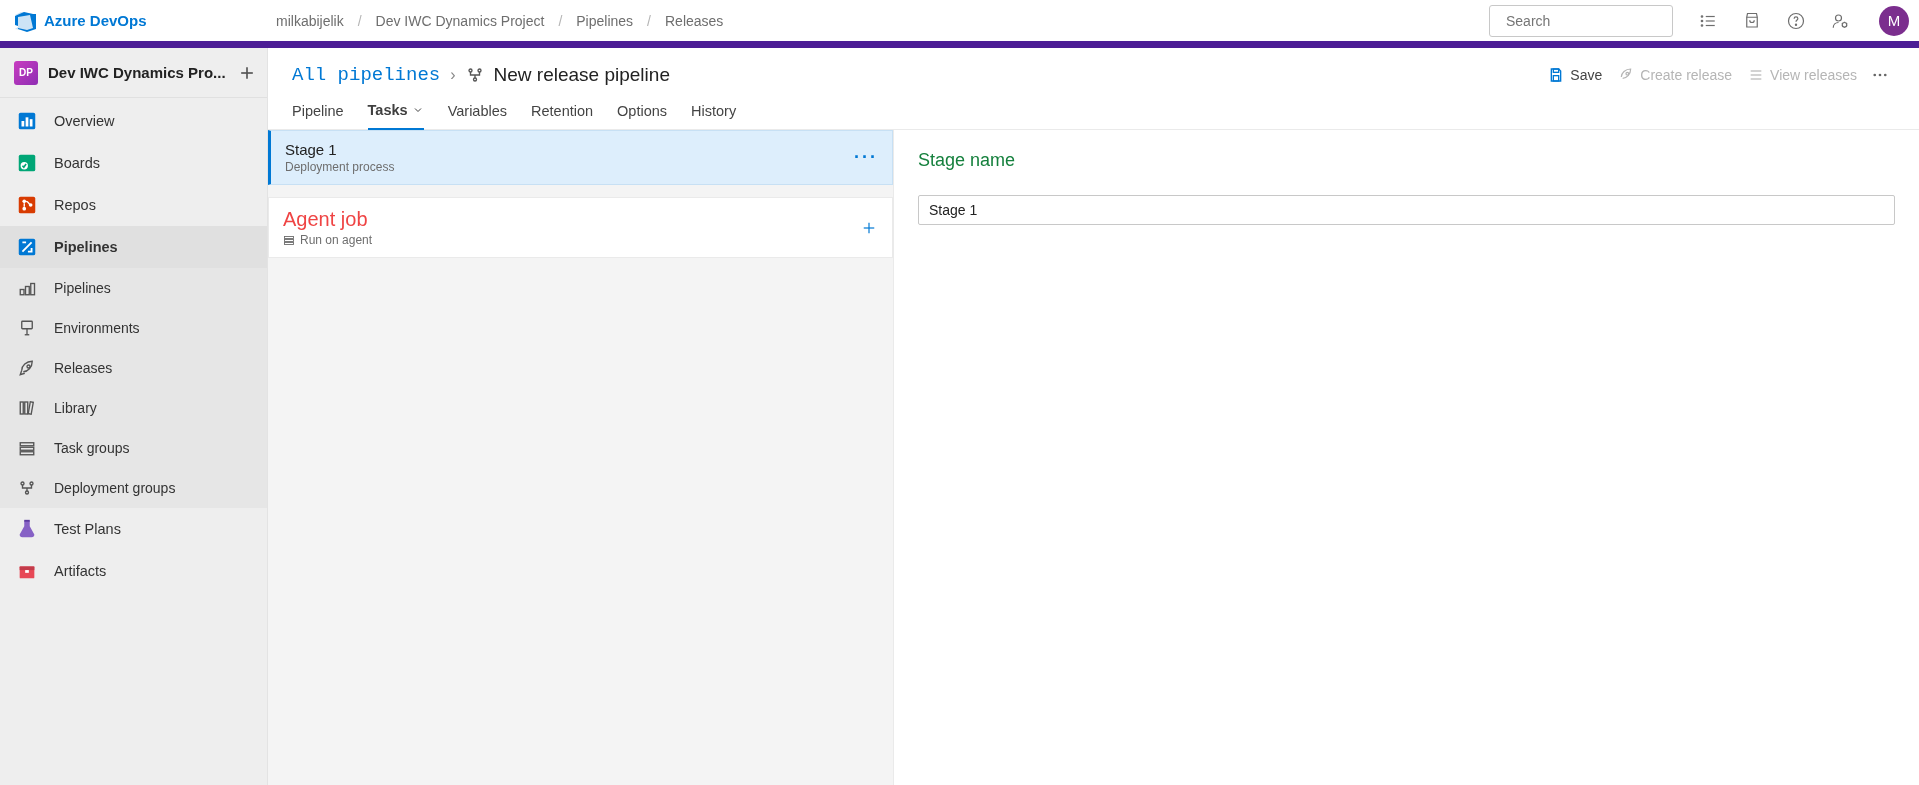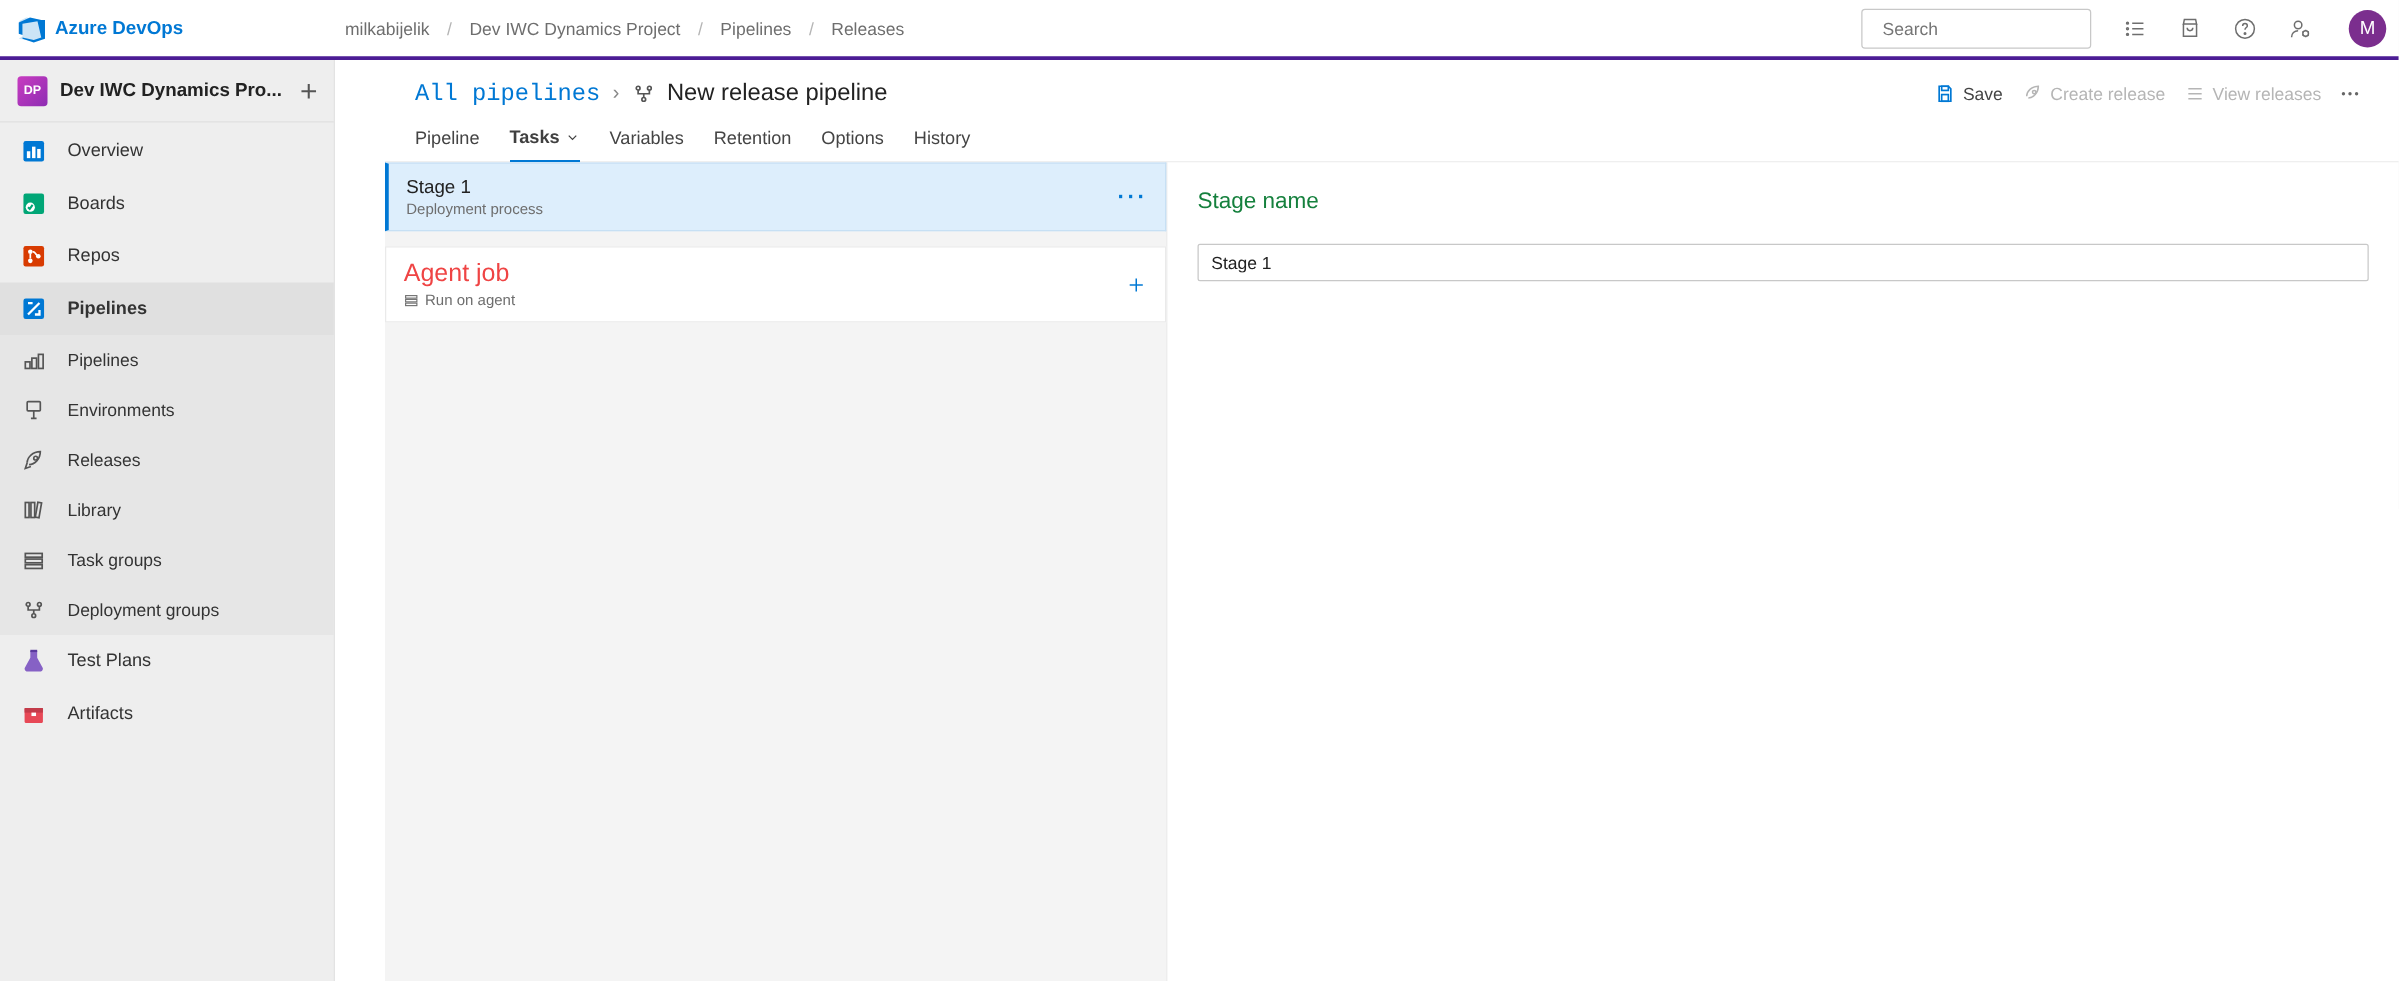--- a/index.html
+++ b/index.html
@@ -1,33 +1,33 @@
 <!DOCTYPE html>
 <html><head>
 <meta charset="utf-8">
 <style>
   * { box-sizing: border-box; margin: 0; padding: 0; font-family: "Segoe UI", -apple-system, BlinkMacSystemFont, sans-serif; }
   body { background: #fff; color: #333; font-size: 14px; width: 1919px; height: 785px; overflow: hidden; }
 
   
-  .topbar { height: 48px; display: flex; align-items: center; border-bottom: 3px solid #4c1d95; padding: 0 10px 0 12px; }
+  .topbar { height: 48px; display: flex; align-items: center; border-bottom: 7px solid #4c1d95; padding: 0 10px 0 12px; }
   .logo-group { display: flex; align-items: center; gap: 8px; width: 252px; }
   .logo-icon { color: #0078d4; width: 24px; height: 24px; }
   .logo-text { color: #0078d4; font-weight: 600; font-size: 15px; }
   .breadcrumb { display: flex; align-items: flex-end; gap: 14px; color: #6e6e6e; margin-left: 12px; }
   .breadcrumb .sep { color: #b5b5b5; }
   .topbar-spacer { flex: 1; }
   .search-box { display: flex; align-items: center; border: 1px solid #c8c8c8; border-radius: 3px; height: 32px; width: 184px; padding: 0 8px; gap: 8px; color: #6e6e6e; }
   .search-box input { border: none; outline: none; flex: 1; font-size: 14px; color: #333; background: transparent; }
   .top-icons { display: flex; align-items: center; gap: 26px; margin-left: 26px; color: #6e6e6e; }
   .top-icons svg, .top-icons .icon-btn { width: 18px; height: 18px; cursor: pointer; }
   .avatar { width: 30px; height: 30px; border-radius: 50%; background: #7b2e8e; color: #fff; display: flex; align-items: center; justify-content: center; font-weight: 400; font-size: 15px; cursor: pointer; margin-left: 4px; }
 
   
-  .layout { display: flex; height: calc(785px - 48px); gap: 40px; }
+  .layout { display: flex; height: calc(785px - 48px); }
   .sidebar { width: 268px; background: #eeeeee; border-right: 1px solid #e3e3e3; display: flex; flex-direction: column; }
   .project-header { display: flex; align-items: center; height: 50px; padding: 0 10px 0 14px; border-bottom: 1px solid #e0e0e0; }
   .project-badge { width: 24px; height: 24px; border-radius: 3px; background: linear-gradient(135deg, #c83cc0, #8e2db3); color: #fff; font-size: 10px; font-weight: 600; display: flex; align-items: center; justify-content: center; margin-right: 10px; }
   .project-name { font-weight: 600; font-size: 15px; color: #222; flex: 1; white-space: nowrap; overflow: hidden; text-overflow: ellipsis; }
   .project-plus { color: #555; width: 20px; height: 20px; cursor: pointer; }
 
   .nav-group { padding-top: 2px; }
   .nav-item { display: flex; align-items: center; height: 42px; padding: 0 16px; gap: 16px; cursor: pointer; color: #333; font-size: 14.5px; }
   .nav-item.active { background: #e0e0e0; font-weight: 600; }
   .nav-item.selected { font-weight: 600; }

